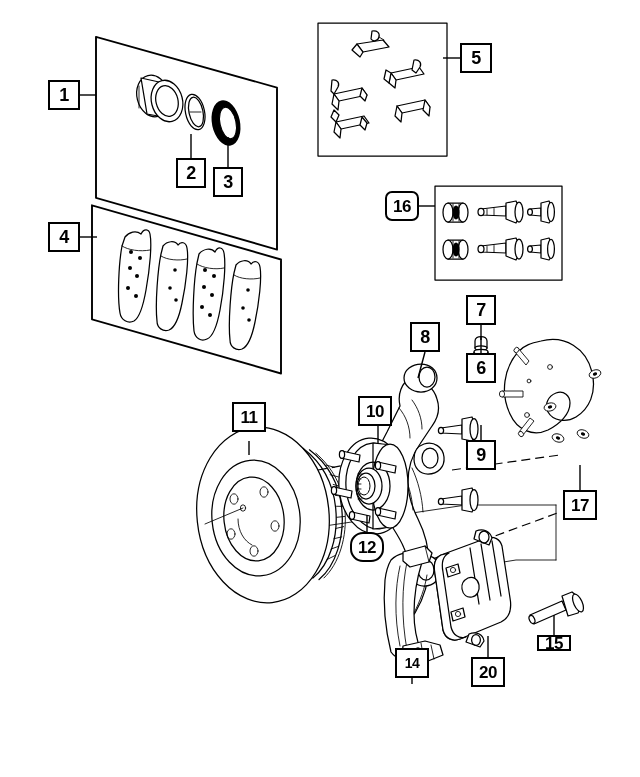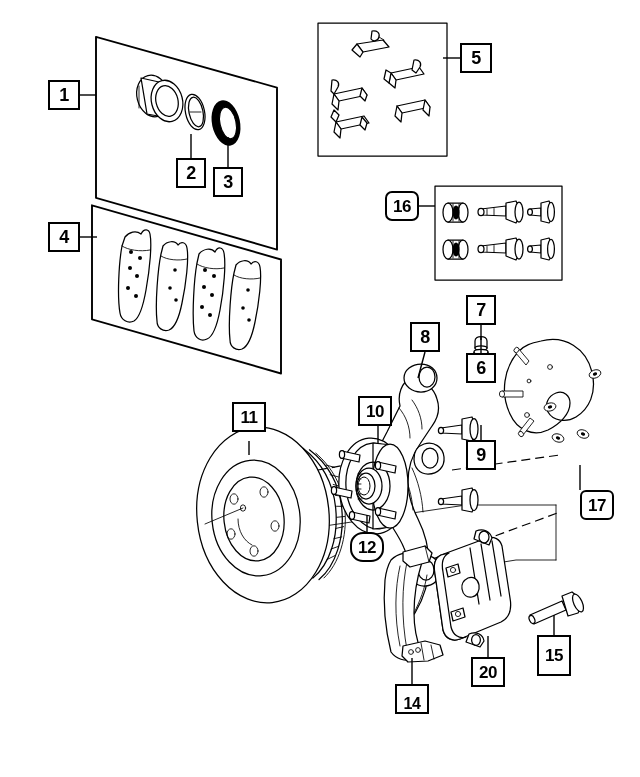--- a/index.html
+++ b/index.html
@@ -526,27 +526,27 @@
       </div>
       <div class="callout" title="brake-rotor-disc" style="left: 232px; top: 402px; width: 34px; height: 30px; font-size: 17px;">
         <span class="num">11</span>
       </div>
       <div class="callout" title="wheel-stud" style="left: 350px; top: 532px; width: 34px; height: 30px; font-size: 17px; border-radius: 13px;">
         <span class="num">12</span>
       </div>
       <div class="callout" title="brake-caliper" style="left: 471px; top: 657px; width: 34px; height: 30px; font-size: 17px;">
         <span class="num">20</span>
       </div>
-      <div class="callout" title="caliper-adapter-bracket" style="left: 395px; top: 684px; width: 34px; height: 30px; font-size: 16px; align-items: flex-end;">
+      <div class="callout" title="caliper-adapter-bracket" style="left: 395px; top: 648px; width: 34px; height: 30px; font-size: 14px;">
         <span class="num">14</span>
       </div>
-      <div class="callout" title="caliper-guide-pin-bolt" style="left: 537px; top: 635px; width: 34px; height: 41px; font-size: 17px;">
+      <div class="callout" title="caliper-guide-pin-bolt" style="left: 537px; top: 635px; width: 34px; height: 16px; font-size: 17px;">
         <span class="num">15</span>
       </div>
       <div class="callout" title="caliper-guide-pin-bushing-kit-box" style="left: 385px; top: 191px; width: 34px; height: 30px; font-size: 17px; border-radius: 7px;">
         <span class="num">16</span>
       </div>
-      <div class="callout" title="brake-splash-shield" style="left: 580px; top: 490px; width: 34px; height: 30px; font-size: 17px; border-radius: 6px;">
+      <div class="callout" title="brake-splash-shield" style="left: 563px; top: 490px; width: 34px; height: 30px; font-size: 17px;">
         <span class="num">17</span>
       </div>
     </div>
 
 </div>
 
 </body></html>

